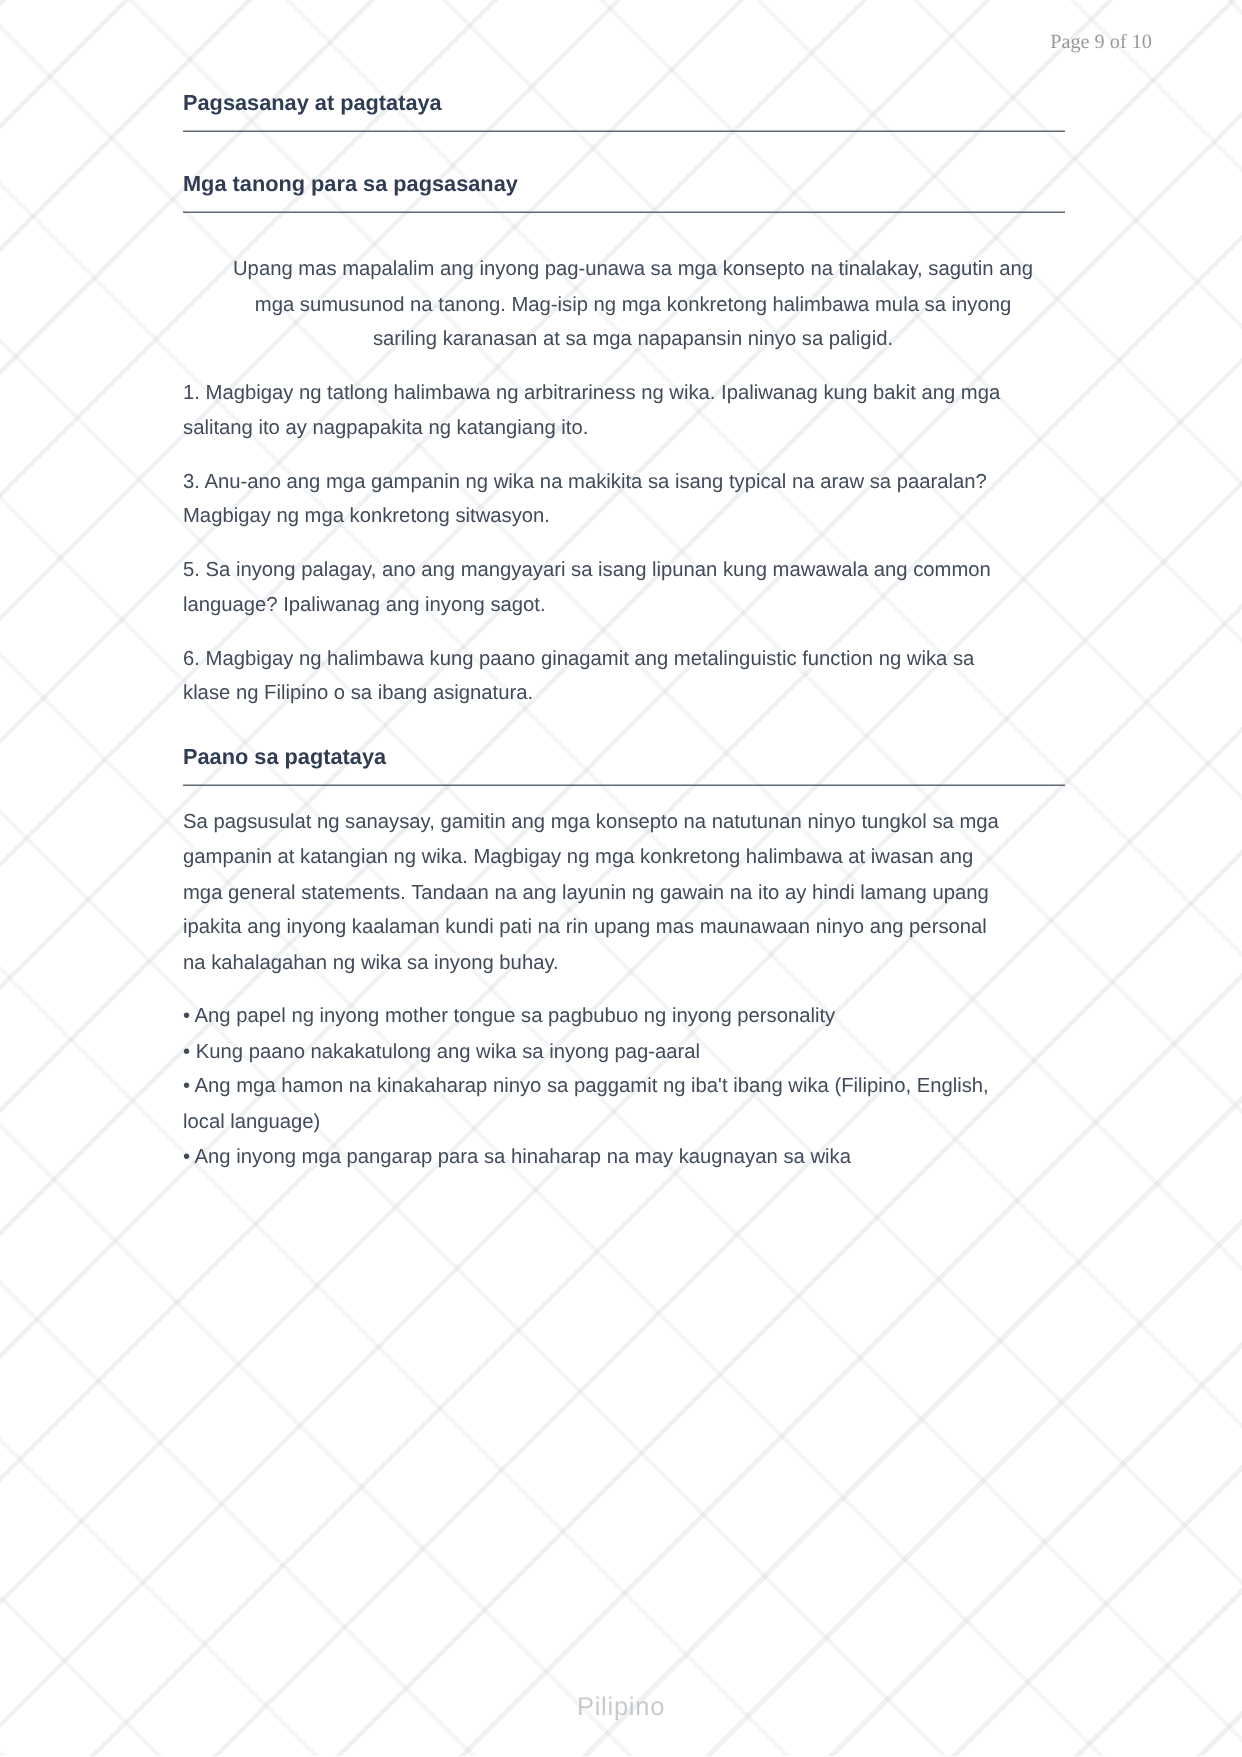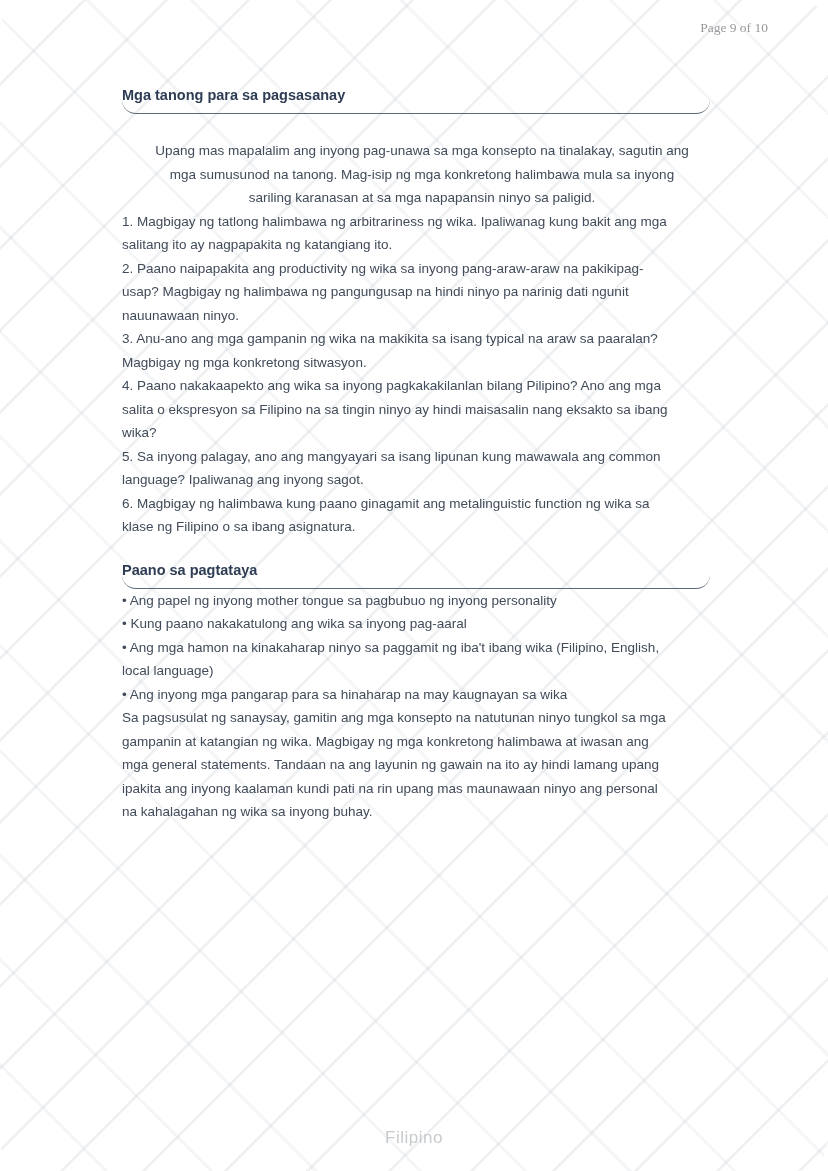--- a/index.html
+++ b/index.html
@@ -1,15 +1,15 @@
 <!DOCTYPE html>
 <html><head>
 <meta charset="utf-8">
 <style>
-  * { margin: 0; padding: 0; box-sizing: border-box; border-radius: 29px; }
+  * { margin: 0; padding: 0; box-sizing: border-box; }
   html, body { background: #ffffff; }
   body { font-family: "Liberation Sans", sans-serif; }
 
   .page {
     position: relative;
     width: 828px;
     height: 1171px;
     background: #ffffff;
     overflow: hidden;
   }
@@ -56,20 +56,21 @@
     padding-bottom: 9px;
     border-bottom: 1.5px solid #5f6975;
     width: 588px;
   }
   .section-heading.h-first { margin-top: 0; }
   .section-heading.h-next  { margin-top: 26px; }
   .section-heading.h-late  { margin-top: 22px; }
 
   .para {
     white-space: pre-line;
+    margin-top: 12px;
   }
   .para.after-rule { margin-top: 25px; text-align: center; }
 
   .watermark-footer {
     position: absolute;
     top: 1128px;
     left: 0;
     width: 100%;
     text-align: center;
     font-size: 17px;
@@ -80,55 +81,50 @@
 </head>
 <body>
 
 <div class="page">
   <div class="stripes"></div>
 
   <div class="page-label">Page 9 of 10</div>
 
   <div class="content">
 
+    <div class="section-heading h-first">Pagsasanay at pagtataya</div>
 
     <div class="section-heading h-next">Mga tanong para sa pagsasanay</div>
 
     <p class="para after-rule">Upang mas mapalalim ang inyong pag-unawa sa mga konsepto na tinalakay, sagutin ang
 mga sumusunod na tanong. Mag-isip ng mga konkretong halimbawa mula sa inyong
 sariling karanasan at sa mga napapansin ninyo sa paligid.</p>
 
     <p class="para">1. Magbigay ng tatlong halimbawa ng arbitrariness ng wika. Ipaliwanag kung bakit ang mga
 salitang ito ay nagpapakita ng katangiang ito.</p>
-    <p class="para">2. Paano naipapakita ang productivity ng wika sa inyong pang-araw-araw na pakikipag-
-usap? Magbigay ng halimbawa ng pangungusap na hindi ninyo pa narinig dati ngunit
-nauunawaan ninyo.</p>
     <p class="para">3. Anu-ano ang mga gampanin ng wika na makikita sa isang typical na araw sa paaralan?
 Magbigay ng mga konkretong sitwasyon.</p>
-    <p class="para">4. Paano nakakaapekto ang wika sa inyong pagkakakilanlan bilang Pilipino? Ano ang mga
-salita o ekspresyon sa Filipino na sa tingin ninyo ay hindi maisasalin nang eksakto sa ibang
-wika?</p>
     <p class="para">5. Sa inyong palagay, ano ang mangyayari sa isang lipunan kung mawawala ang common
 language? Ipaliwanag ang inyong sagot.</p>
     <p class="para">6. Magbigay ng halimbawa kung paano ginagamit ang metalinguistic function ng wika sa
 klase ng Filipino o sa ibang asignatura.</p>
 
     <div class="section-heading h-late">Paano sa pagtataya</div>
 
 
+    <p class="para">Sa pagsusulat ng sanaysay, gamitin ang mga konsepto na natutunan ninyo tungkol sa mga
+gampanin at katangian ng wika. Magbigay ng mga konkretong halimbawa at iwasan ang
+mga general statements. Tandaan na ang layunin ng gawain na ito ay hindi lamang upang
+ipakita ang inyong kaalaman kundi pati na rin upang mas maunawaan ninyo ang personal
+na kahalagahan ng wika sa inyong buhay.</p>
+
     <p class="para">• Ang papel ng inyong mother tongue sa pagbubuo ng inyong personality
 • Kung paano nakakatulong ang wika sa inyong pag-aaral
 • Ang mga hamon na kinakaharap ninyo sa paggamit ng iba't ibang wika (Filipino, English,
 local language)
 • Ang inyong mga pangarap para sa hinaharap na may kaugnayan sa wika</p>
 
-    <p class="para">Sa pagsusulat ng sanaysay, gamitin ang mga konsepto na natutunan ninyo tungkol sa mga
-gampanin at katangian ng wika. Magbigay ng mga konkretong halimbawa at iwasan ang
-mga general statements. Tandaan na ang layunin ng gawain na ito ay hindi lamang upang
-ipakita ang inyong kaalaman kundi pati na rin upang mas maunawaan ninyo ang personal
-na kahalagahan ng wika sa inyong buhay.</p>
-
 
 
   </div>
 
-  <div class="watermark-footer">Filipino</div>
+  <div class="watermark-footer">Pilipino</div>
 </div>
 
 </body></html>

